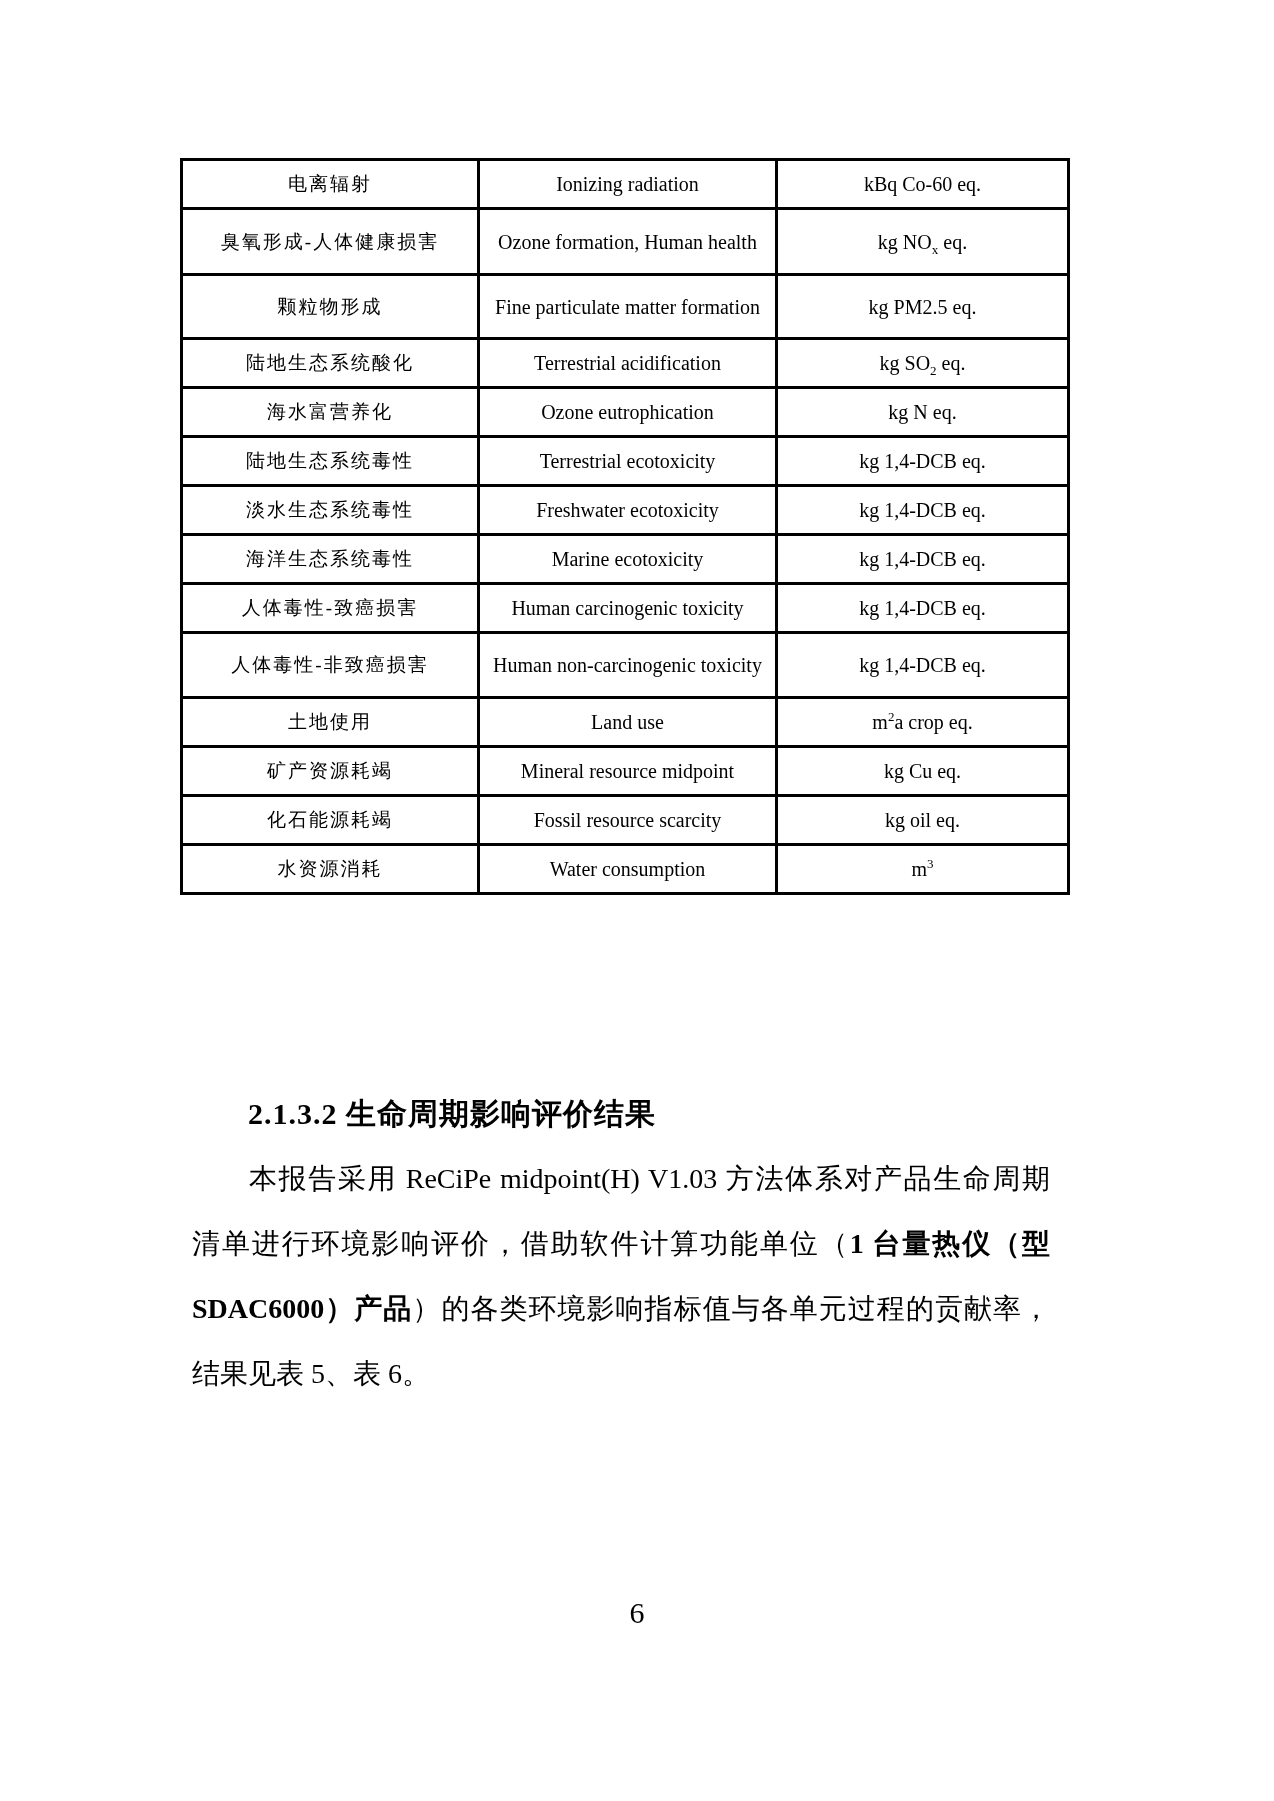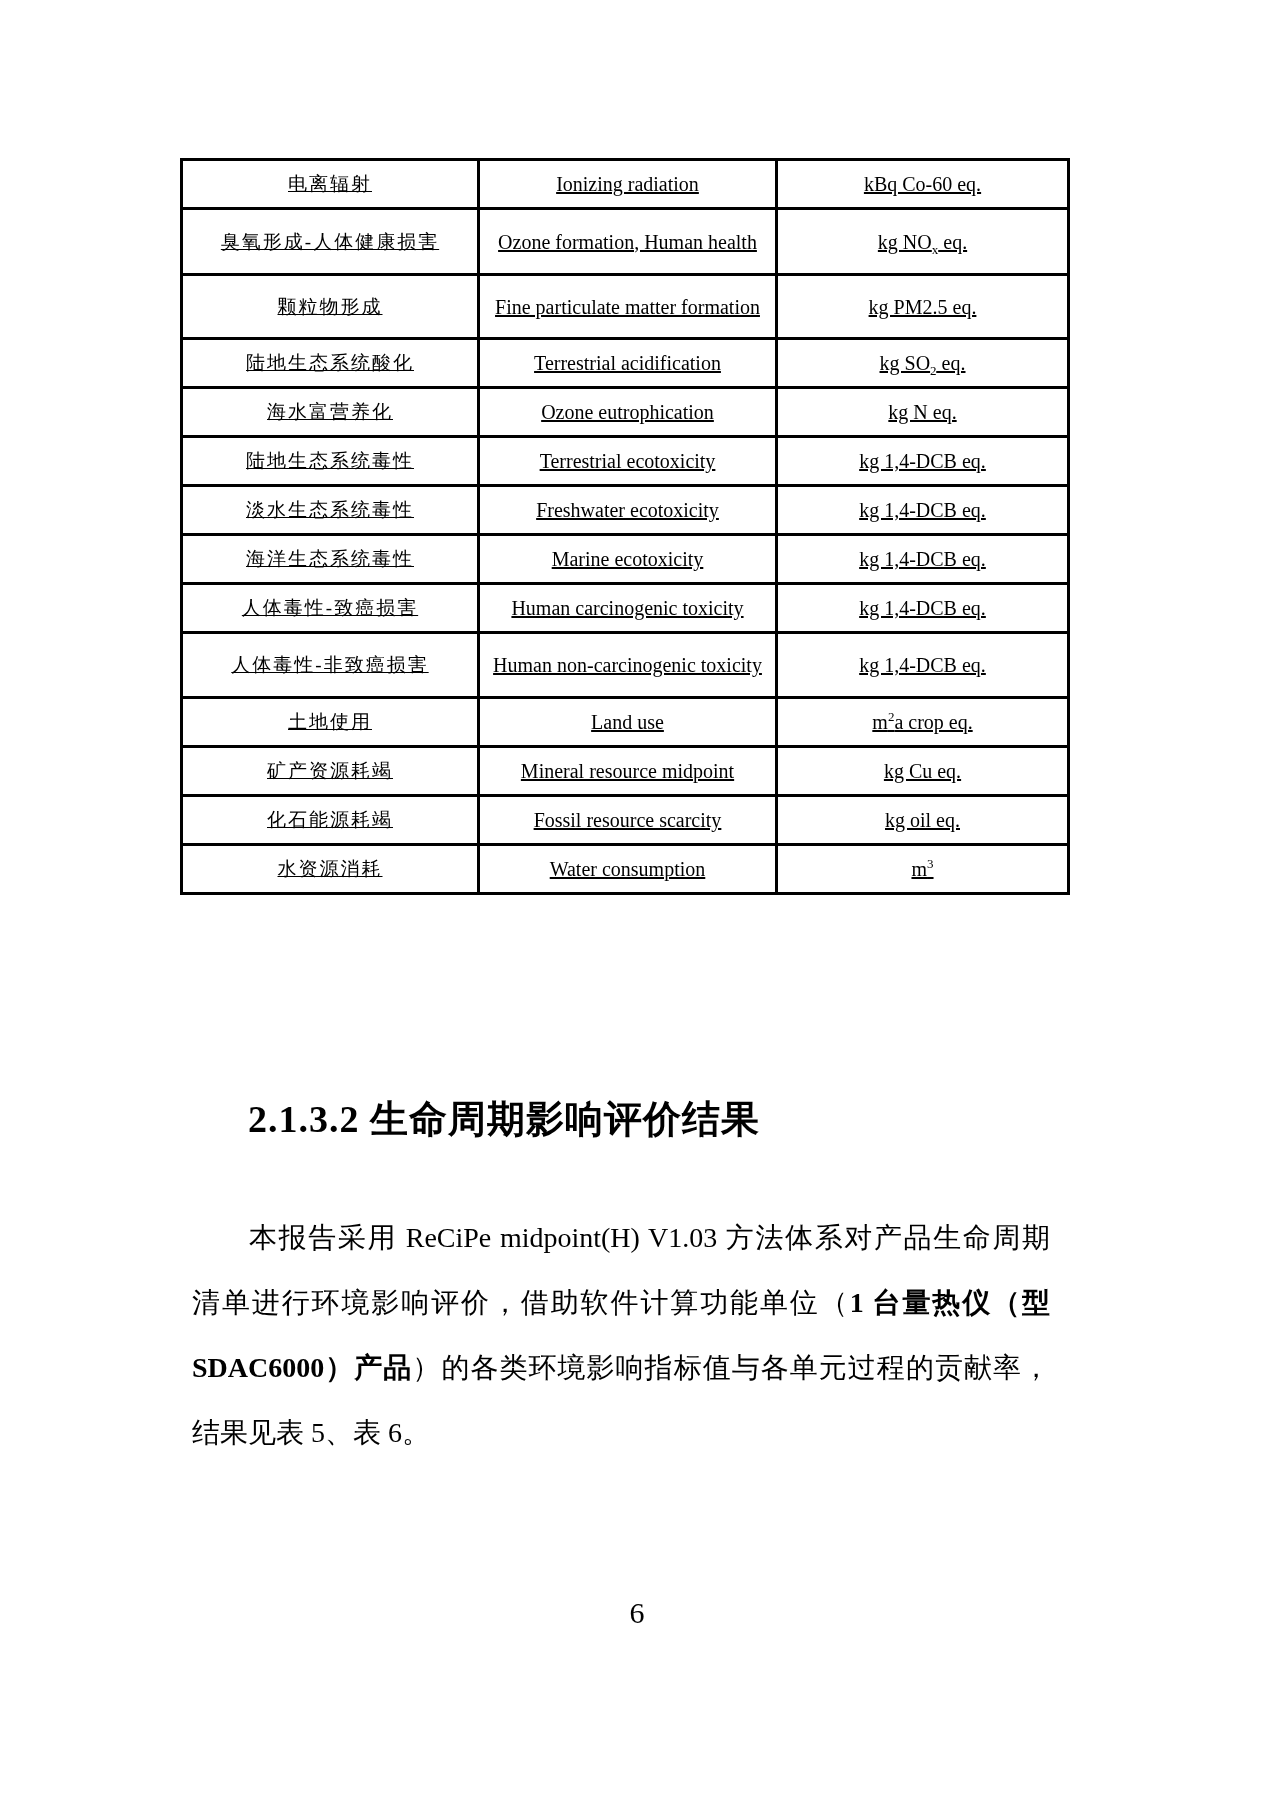--- a/index.html
+++ b/index.html
@@ -24,50 +24,49 @@
     table-layout: fixed;
   }
   table.impact-table td {
     border: 3px solid #000;
     text-align: center;
     vertical-align: middle;
     font-size: 20px;
     line-height: 30px;
     padding: 1px 6px;
     overflow: hidden;
-    text-decoration: underline;
   }
   table.impact-table td.cn {
     font-size: 19px;
     letter-spacing: 2px;
   }
   table.impact-table tr { height: 49px; }
   table.impact-table tr.rh66 { height: 66px; }
   table.impact-table tr.rh64 { height: 64px; }
   table.impact-table tr.rh68 { height: 68px; }
   table.impact-table tr.rh65 { height: 65px; }
   td.unit sub { font-size: 13px; line-height: 0; }
   td.unit sup { font-size: 13px; line-height: 0; }
 
   
   .section-heading {
     position: absolute;
     left: 248px;
     top: 1094px;
-    font-size: 38px;
+    font-size: 30px;
     font-weight: bold;
     letter-spacing: 1px;
     white-space: nowrap;
   }
 
   
   .body-text {
     position: absolute;
     left: 192px;
-    top: 1205px;
+    top: 1146px;
     width: 858px;
     font-size: 28px;
   }
   .pline {
     height: 65px;
     line-height: 65px;
     overflow: hidden;
   }
   .jl { text-align: justify; text-align-last: justify; }
   .indent { text-indent: 57px; }

